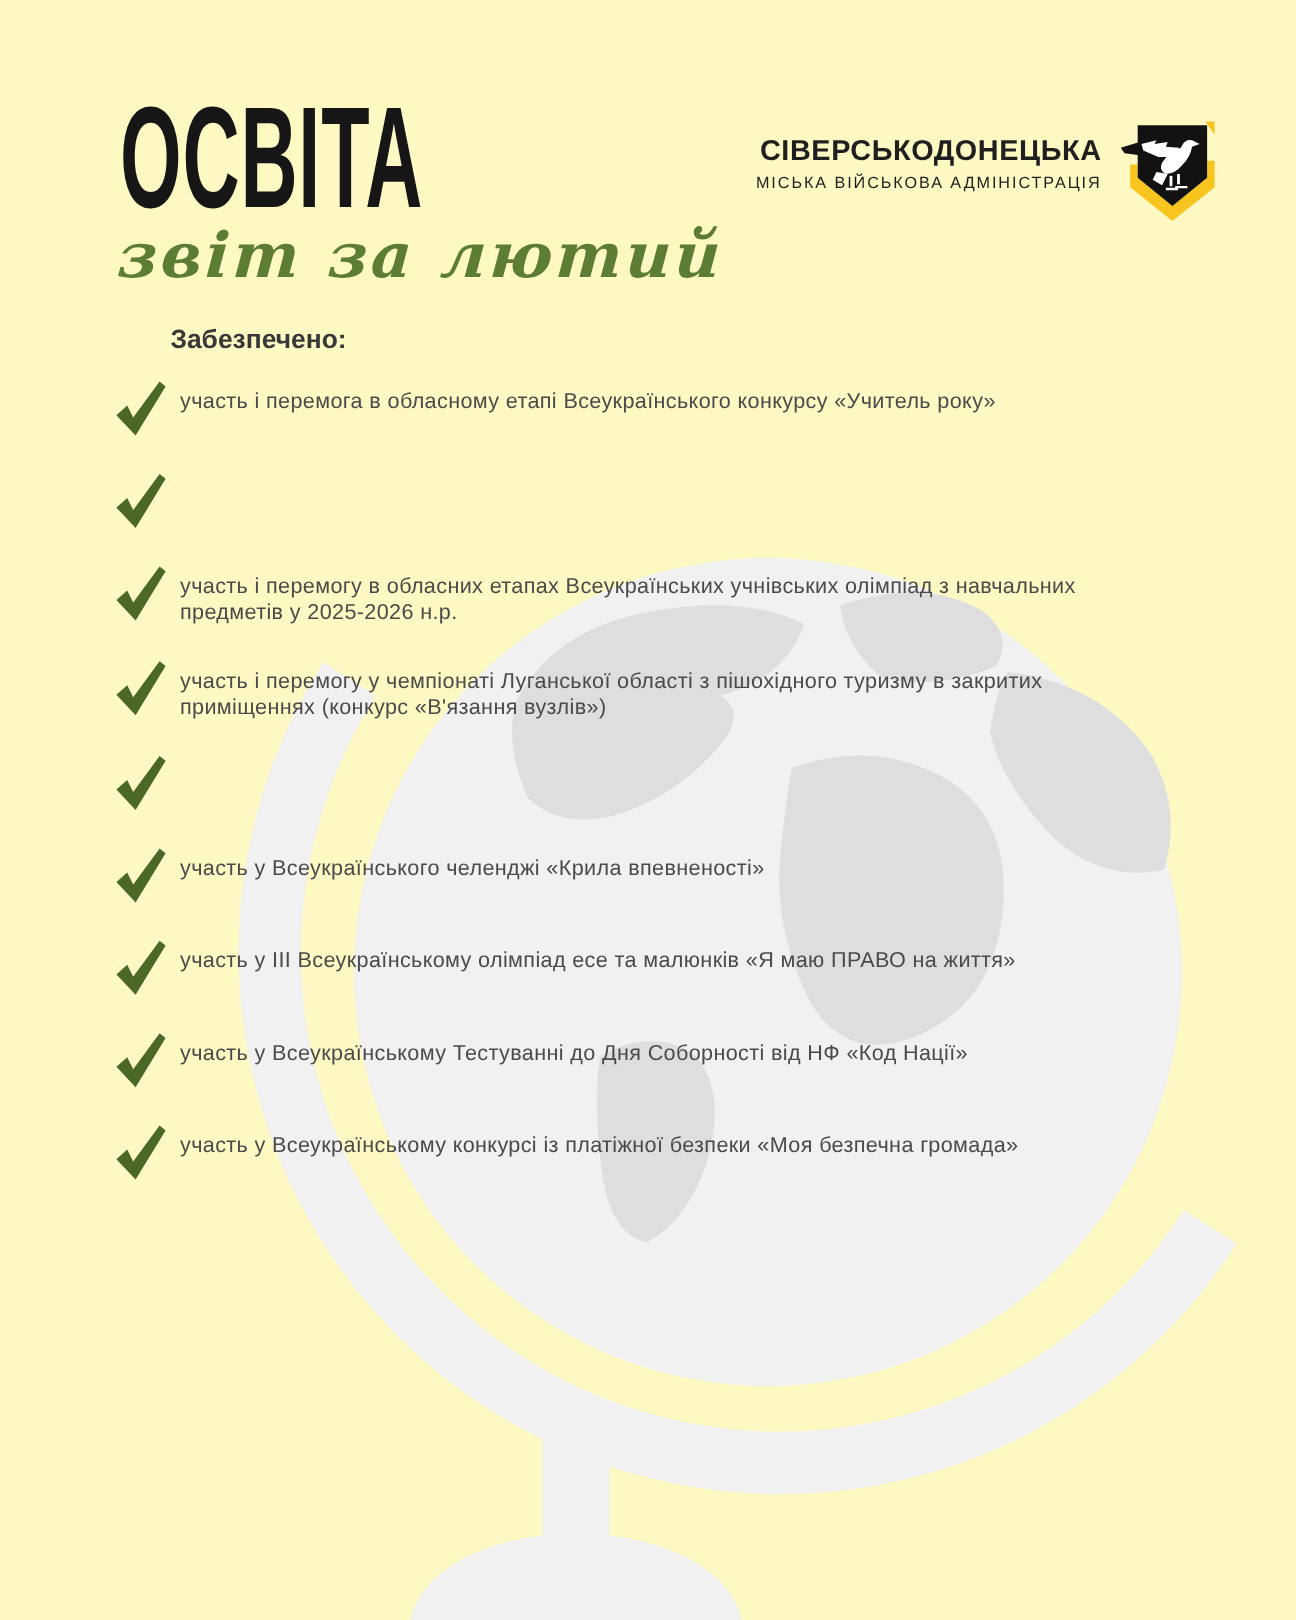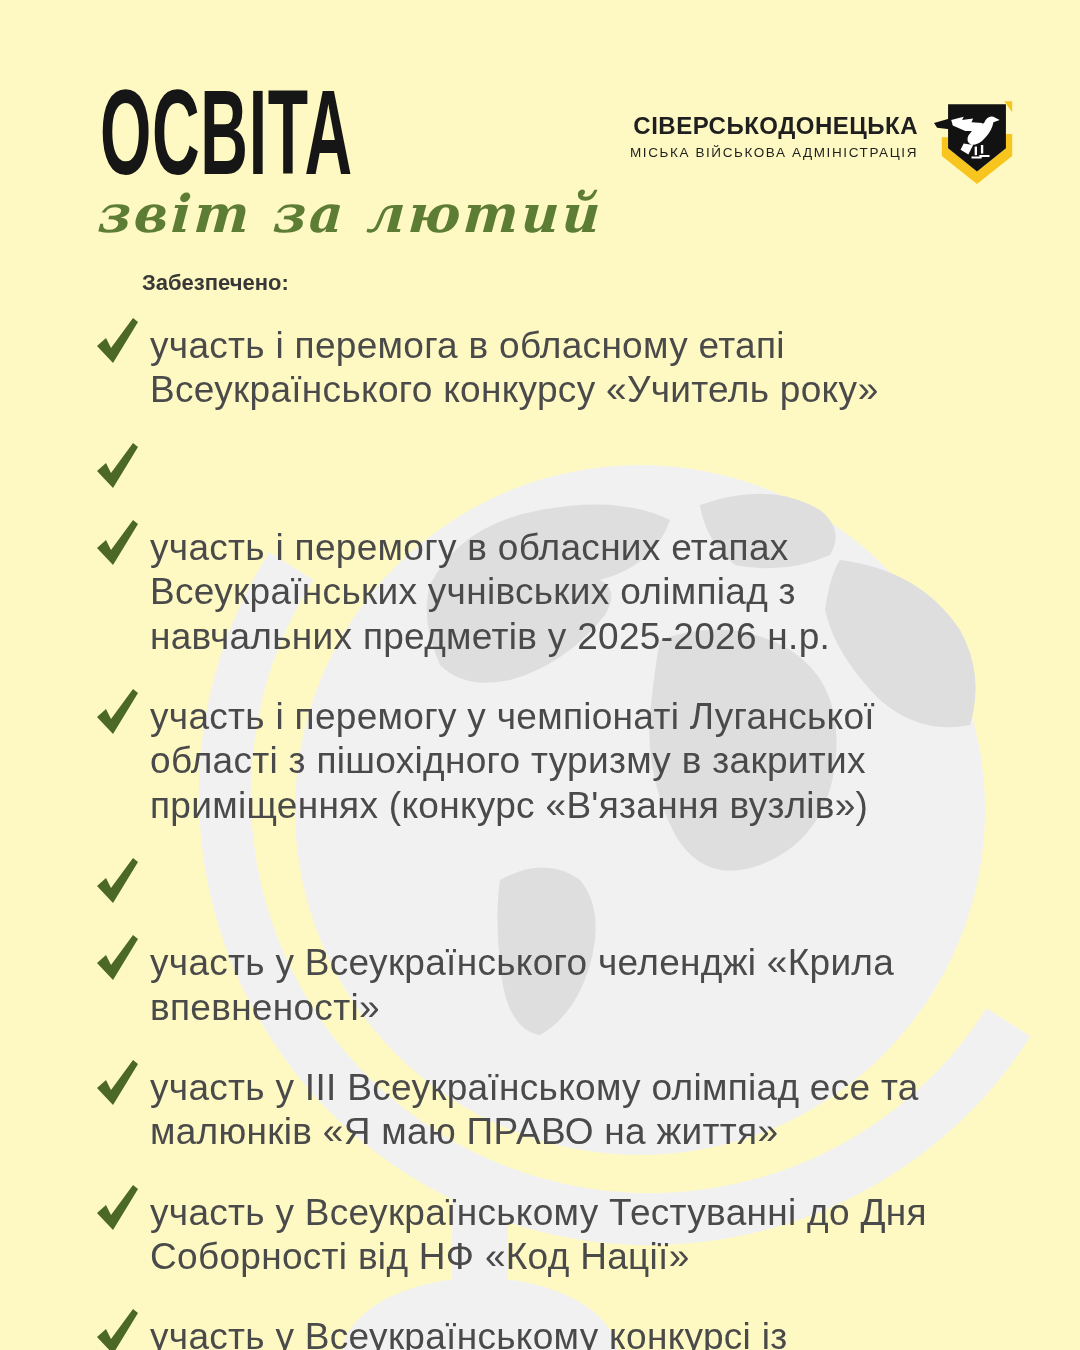--- a/index.html
+++ b/index.html
@@ -29,21 +29,21 @@
   .org-name { font-size:24px; font-weight:bold; color:#1f1f1f; letter-spacing:0.5px; white-space:nowrap; }
   .org-desc { font-size:13.5px; font-weight:normal; color:#1f1f1f; letter-spacing:1.6px; margin-top:5px; white-space:nowrap; }
   .shield { width:86px; height:94px; overflow:visible; flex:0 0 auto; }
 
   .section-label { margin:30px 0 0 142px; font-size:22px; font-weight:bold; color:#383838; }
 
   .checklist { list-style:none; margin:28px 0 0 94px; padding:0;
                display:flex; flex-direction:column; gap:36px; }
   .check-item { display:flex; align-items:flex-start; gap:10px; }
   .check { width:46px; height:48px; flex:0 0 auto; margin-top:-7px; overflow:visible; }
-  .item-text { font-size:37px; line-height:1.2; color:#4a4a4a; max-width:800px; letter-spacing:0.3px; }
+  .item-text { font-size:18px; line-height:1.2; color:#4a4a4a; max-width:800px; letter-spacing:0.3px; }
 </style>
 </head>
 <body>
 
 <div class="page">
 
   <svg class="watermark" viewBox="0 0 1080 1350" xmlns="http://www.w3.org/2000/svg" aria-hidden="true">
     <g transform="rotate(-10 640 810)">
       <path d="M966,1083 A425,425 0 1 1 339,509" fill="none" stroke="#f1f1f1" stroke-width="52"></path>
     </g>

